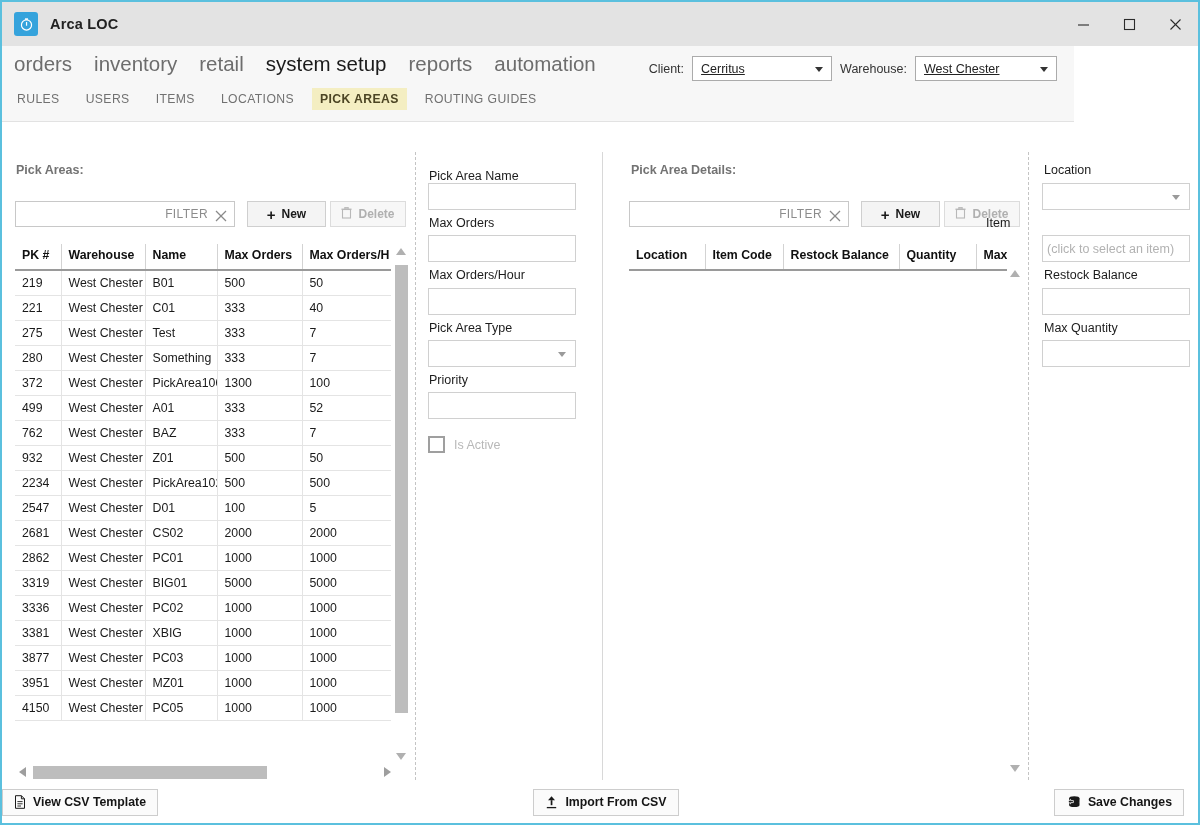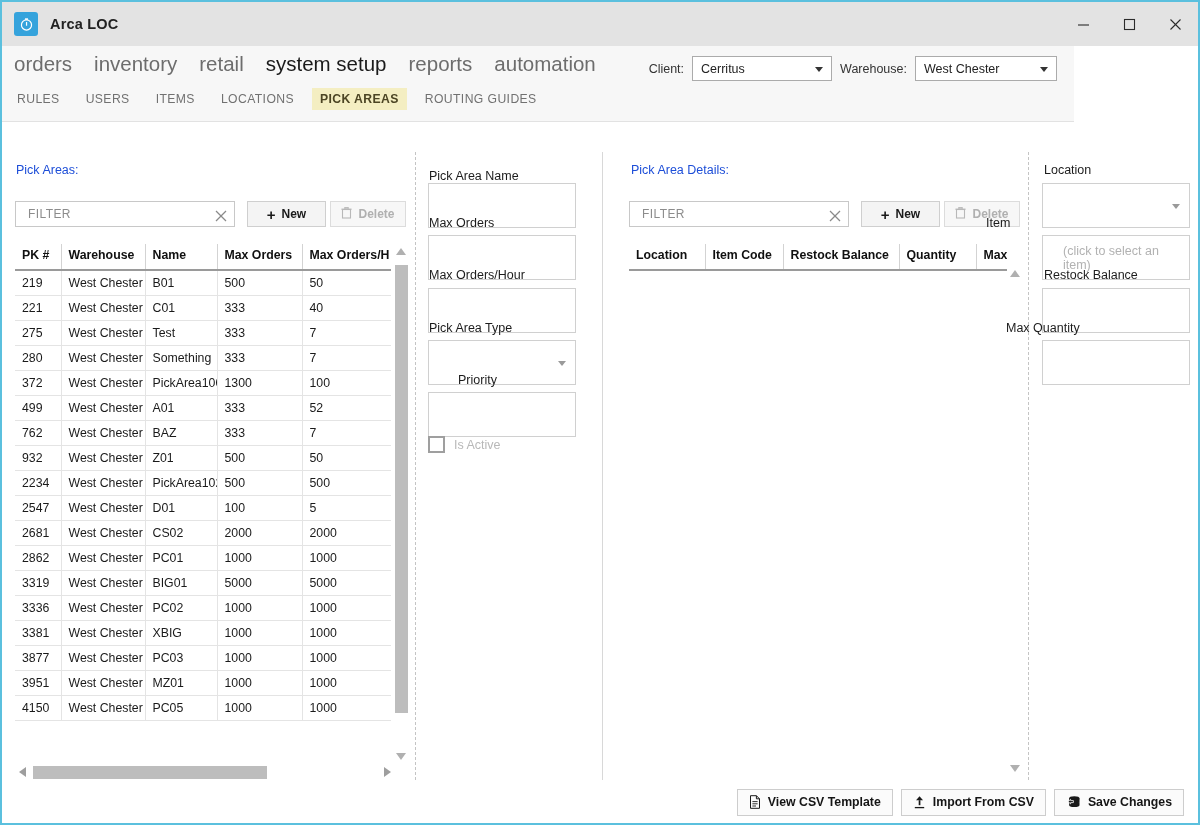--- a/index.html
+++ b/index.html
@@ -72,48 +72,48 @@
     position: absolute; right: 17px; top: 10px;
     display: flex; align-items: center; gap: 8px;
     font-size: 12.5px; color: #333;
   }
   .sel-label { color: #333; font-size: 12.5px; }
   .combo {
     position: relative;
     height: 25px; background: #fff; border: 1px solid #ababab;
     display: flex; align-items: center;
     padding: 0 36px 0 8px;
-    font-size: 12.5px; color: #222;
+    font-size: 12.5px; color: #222; text-decoration: underline;
   }
   .combo.w1 { width: 140px; }
   .combo.w2 { width: 142px; }
   .combo .caret {
     position: absolute; right: 8px; top: 50%;
     margin-top: -2px;
     width: 0; height: 0;
     border-left: 4.5px solid transparent;
     border-right: 4.5px solid transparent;
     border-top: 5px solid #333;
   }
 
   
   .vdivider {
     position: absolute; top: 150px; width: 0;
     border-left: 1px dashed #c4c4c4;
   }
 
   .panel-title {
-    font-size: 12.5px; font-weight: normal; color: #1d4ed8;
+    font-size: 12.5px; font-weight: bold; color: #737373;
   }
 
   
   .filterbox {
     position: relative; height: 26px;
     background: #fff; border: 1px solid #c8c8c8;
-    display: flex; align-items: center; padding: 0 26px 0 12px;
+    display: flex; align-items: center; padding: 0 26px 0 20px; justify-content: flex-end;
   }
   .filterbox .ph { font-size: 12px; color: #8c8c8c; letter-spacing: .4px; }
   .filterbox .clear {
     position: absolute; right: 7px; top: 50%; margin-top: -6px;
     width: 12px; height: 12px; color: #888;
   }
   .btn {
     height: 26px; background: #f4f4f4; border: 1px solid #cfcfcf;
     display: inline-flex; align-items: center; justify-content: center;
     gap: 6px; font-size: 12px; font-weight: bold; color: #1a1a1a;
@@ -166,44 +166,44 @@
   }
   .hscroll .arrow-l { left: 4px; border-right: 7px solid #9e9e9e; }
   .hscroll .arrow-r { right: 4px; border-left: 7px solid #9e9e9e; }
   .hscroll .thumb {
     position: absolute; top: 2px; height: 13px; background: #bdbdbd;
   }
 
   
   .fld-label { font-size: 12.5px; color: #1c1c1c; }
   .fld-input {
-    background: #fff; border: 1px solid #d0d0d0; height: 45px;
+    background: #fff; border: 1px solid #d0d0d0; height: 27px;
     font-size: 12.5px; color: #222;
-    display: flex; align-items: center; padding: 0 20px;
+    display: flex; align-items: center; padding: 0 4px;
     position: relative;
   }
   .fld-input.placeholder span { color: #b2b2b2; font-size: 12.5px; }
   .fld-input .caret {
     position: absolute; right: 9px; top: 50%; margin-top: -2px;
     width: 0; height: 0;
     border-left: 4.5px solid transparent;
     border-right: 4.5px solid transparent;
     border-top: 5px solid #9a9a9a;
   }
   .checkrow { display: flex; align-items: center; gap: 9px; }
   .checkbox {
     width: 17px; height: 17px; border: 2px solid #9f9f9f; background: #fff;
   }
   .check-label { font-size: 12.5px; color: #b8b8b8; }
 
   
   .footer {
     position: absolute; left: 0; bottom: 0; width: 1196px; height: 42px;
     background: #fff;
-    display: flex; align-items: center; justify-content: flex-end;
+    display: flex; align-items: center; justify-content: space-between;
     padding-right: 14px; gap: 8px;
   }
   .fbtn {
     height: 27px; background: #fbfbfb; border: 1px solid #cdcdcd;
     display: inline-flex; align-items: center; gap: 7px;
     padding: 0 11px; font-size: 12.3px; font-weight: bold; color: #151515;
     white-space: nowrap;
   }
   .fbtn svg { display: block; }
 </style>
@@ -483,21 +483,21 @@
     <div class="fld-input" style="position:absolute; left:426px; top:286px; width:148px;">
       <span></span>
     </div>
 
     <div class="fld-label" style="position:absolute; left:427px; top:319px;">Pick Area Type</div>
     <div class="fld-input" style="position:absolute; left:426px; top:338px; width:148px;">
       <span></span>
       <span class="caret"></span>
     </div>
 
-    <div class="fld-label" style="position:absolute; left:427px; top:371px;margin-left:29px;">Priority</div>
+    <div class="fld-label" style="position:absolute; left:427px; top:371px;">Priority</div>
     <div class="fld-input" style="position:absolute; left:426px; top:390px; width:148px;">
       <span></span>
     </div>
 
     <div class="checkrow" style="position:absolute; left:426px; top:434px;">
       <span class="checkbox"></span>
       <span class="check-label">Is Active</span>
     </div>
   </div>
 
@@ -566,21 +566,21 @@
     <div class="fld-label" style="position:absolute; left:984px; top:214px;">Item</div>
     <div class="fld-input placeholder" style="position:absolute; left:1040px; top:233px; width:148px;">
       <span>(click to select an item)</span>
     </div>
 
     <div class="fld-label" style="position:absolute; left:1042px; top:266px;">Restock Balance</div>
     <div class="fld-input" style="position:absolute; left:1040px; top:286px; width:148px;">
       <span></span>
     </div>
 
-    <div class="fld-label" style="position:absolute; left:1004px; top:319px;">Max Quantity</div>
+    <div class="fld-label" style="position:absolute; left:1042px; top:319px;">Max Quantity</div>
     <div class="fld-input" style="position:absolute; left:1040px; top:338px; width:148px;">
       <span></span>
     </div>
   </div>
 
   <div class="footer">
     <div class="fbtn">
       <span>
         <svg width="12" height="14" viewBox="0 0 12 14">
           <path d="M1.5 0.7 H7.4 L10.5 3.8 V13.3 H1.5 Z" fill="none" stroke="#1a1a1a" stroke-width="1"></path>

